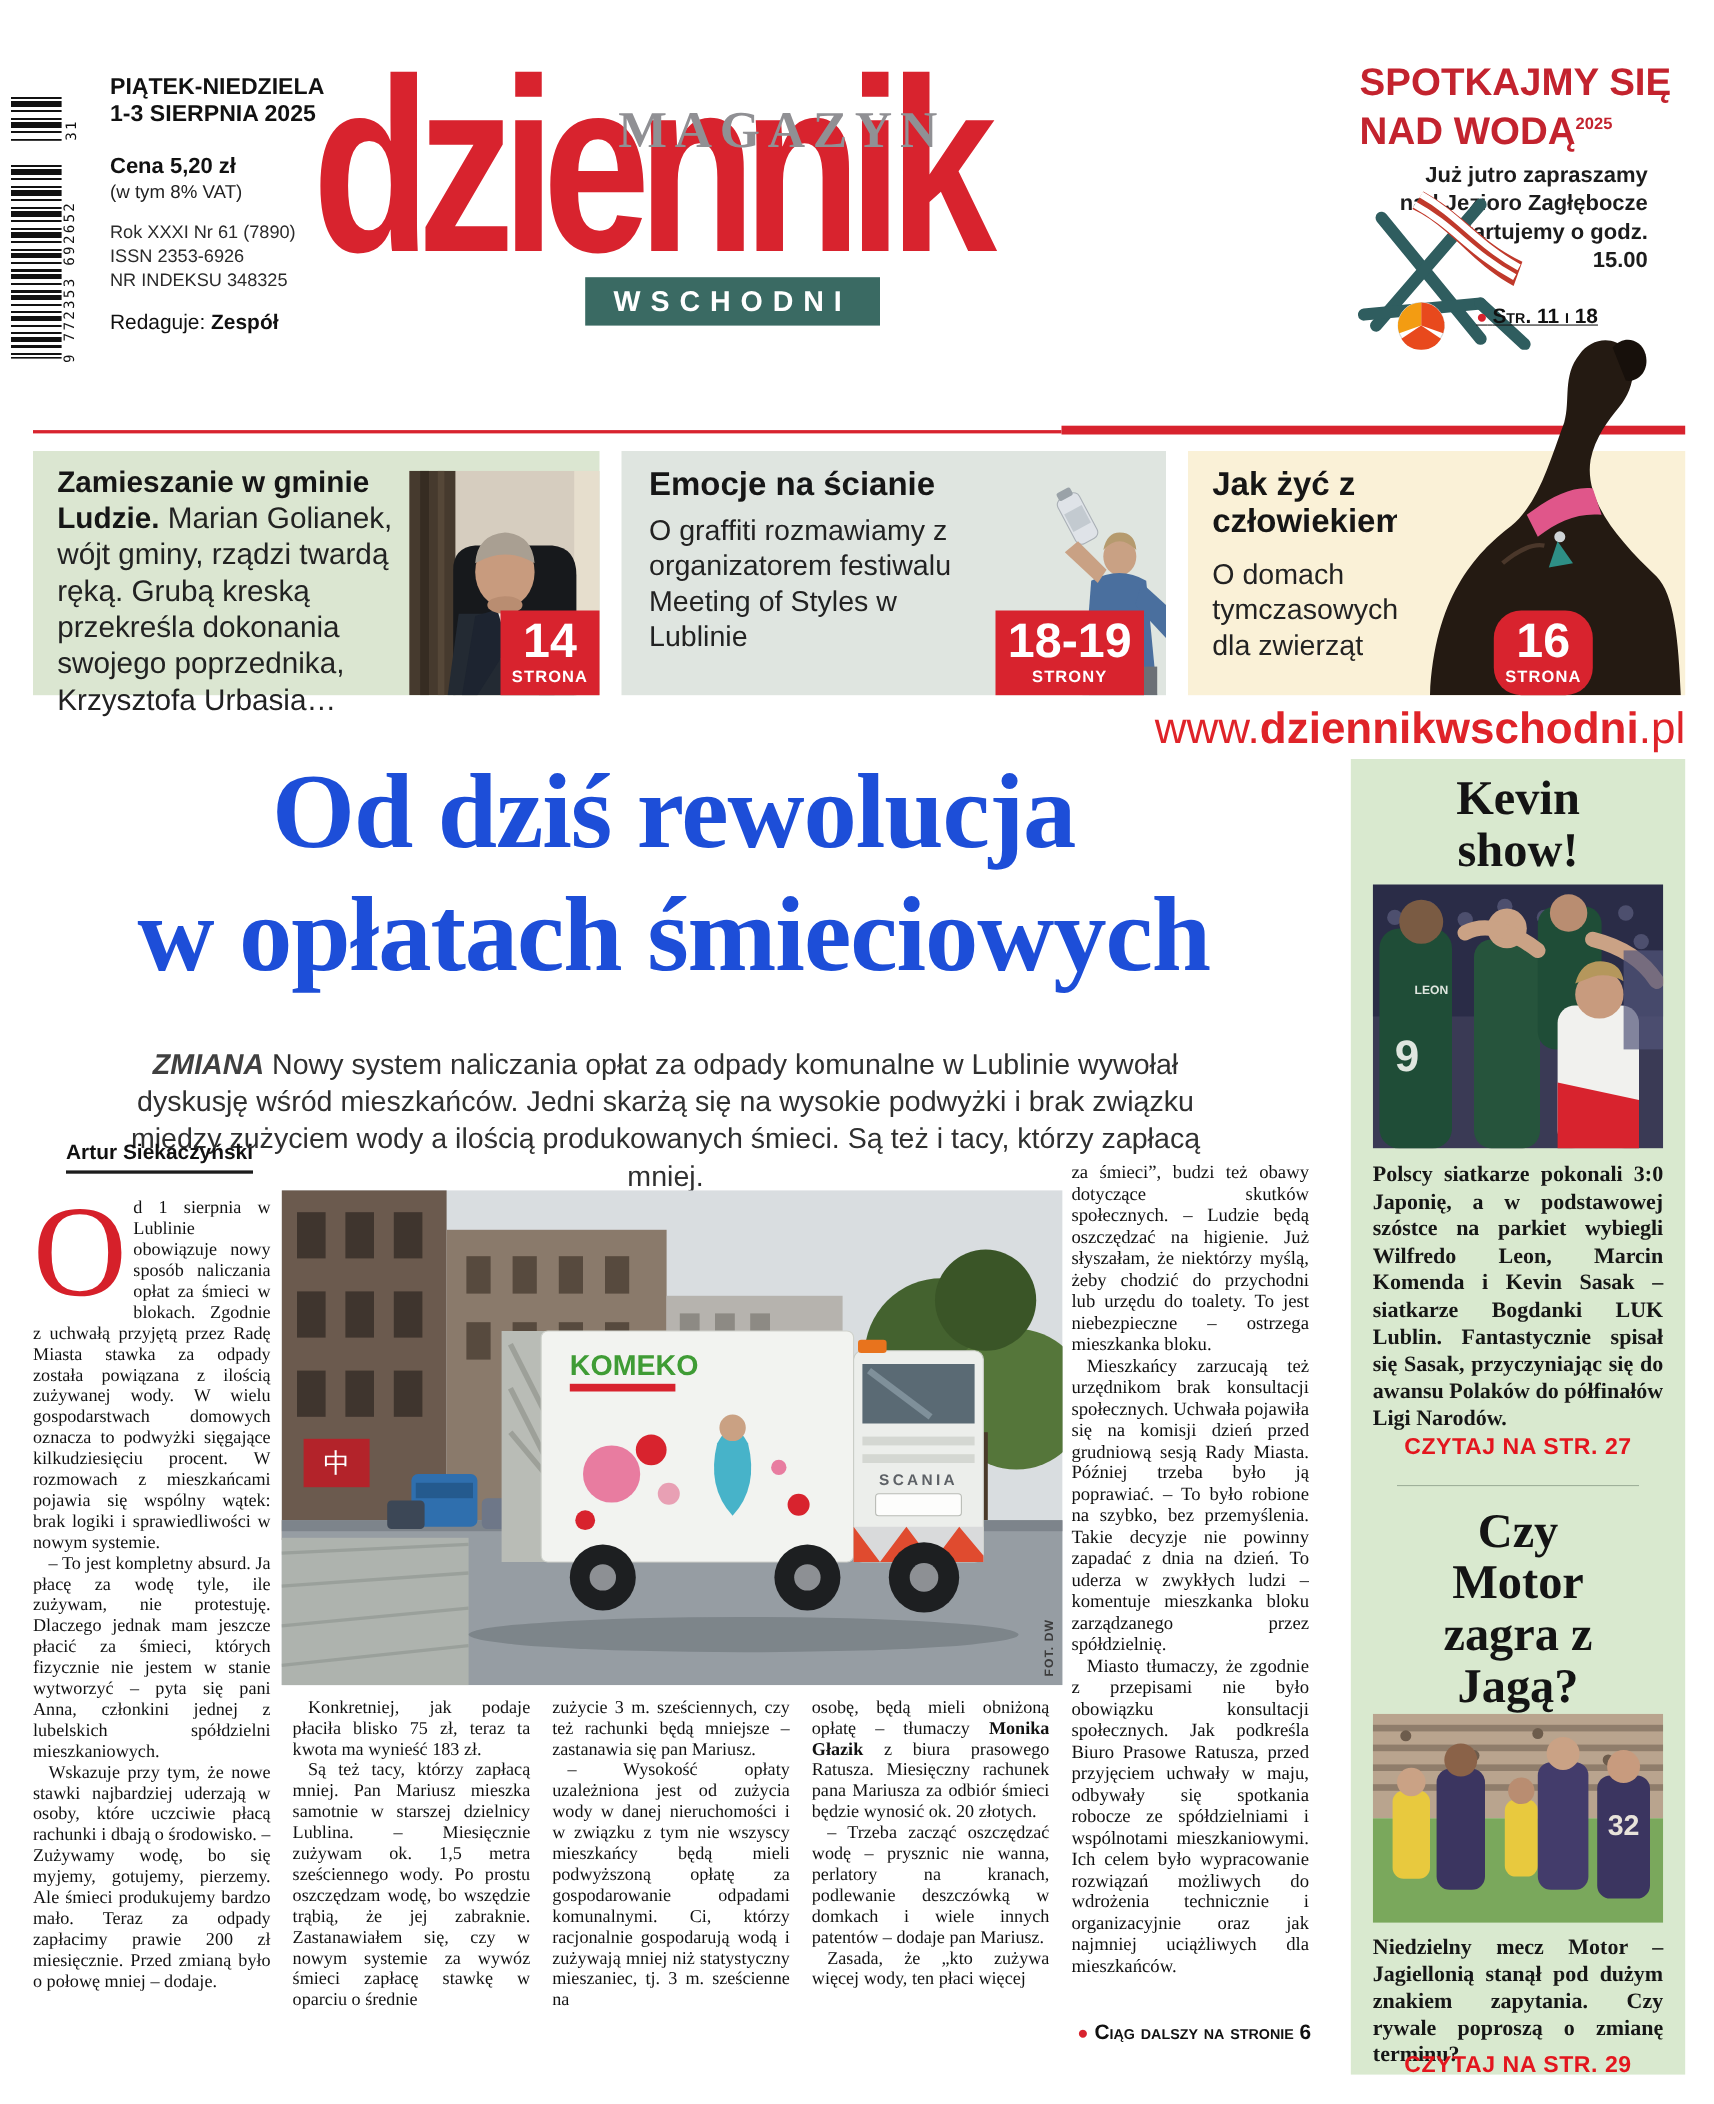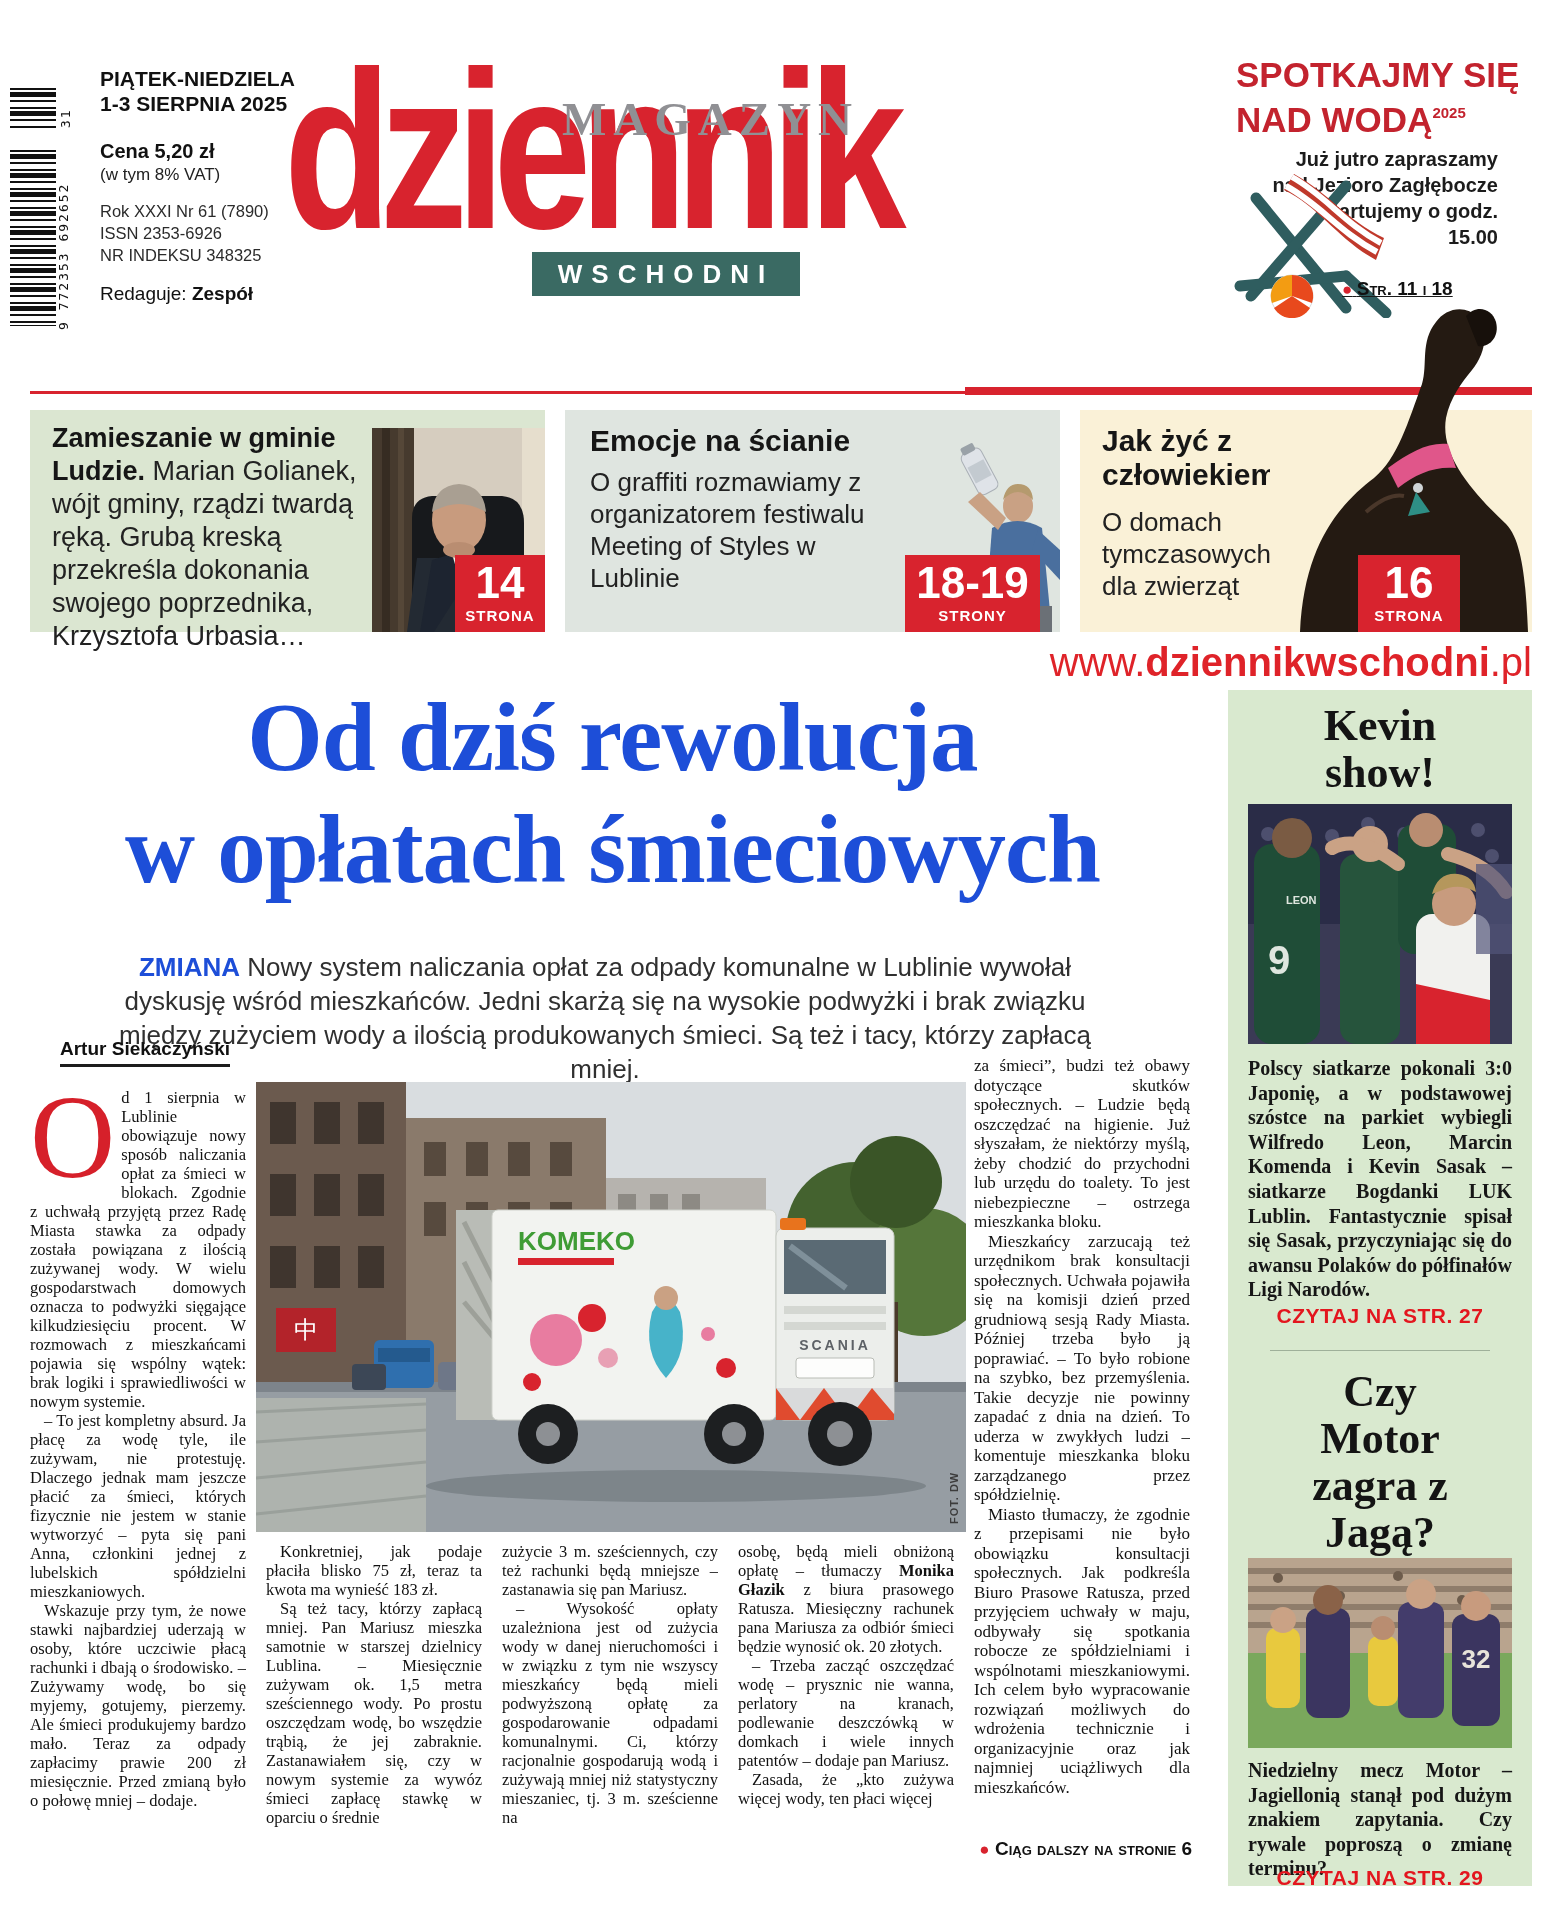--- a/index.html
+++ b/index.html
@@ -37,21 +37,21 @@
   .t-body{font-size:26px;line-height:32px;color:#222;}
   .badge{background:#d8232e;color:#fff;text-align:center;}
   .badge-num{font-weight:bold;font-size:44px;line-height:48px;display:block;padding-top:4px;}
   .badge-lbl{font-weight:bold;font-size:15px;letter-spacing:1px;display:block;}
   .site{font-size:40px;color:#df2329;text-align:right;}
   .site b{font-weight:bold;margin-top:29px;}
   
   .headline{font-family:"Liberation Serif",serif;font-weight:bold;color:#1d4ed8;
             font-size:97px;line-height:112px;text-align:center;letter-spacing:-1px;}
   .lead{font-size:26px;line-height:34px;text-align:center;color:#303030;}
-  .lead .kick{color:#1d4ed8;font-weight:bold;}
+  .lead .kick{color:#404040;font-weight:bold;font-style:italic;}
   .author{font-weight:bold;font-size:19px;color:#111;border-bottom:3px solid #1c1c1c;
           padding-bottom:4px;display:inline-block;}
   
   .bodycol{font-family:"Liberation Serif",serif;font-size:16.5px;line-height:19px;
            text-align:justify;color:#111;overflow:hidden;}
   .bodycol p{margin:0;}
   .bodycol p.ind{text-indent:14px;}
   .dropcap{float:left;font-family:"Liberation Serif",serif;color:#d6202a;
            font-size:118px;line-height:96px;padding:2px 6px 0 0;}
   .credit{writing-mode:vertical-rl;transform:rotate(180deg);font-size:11px;color:#3c3c3c;
@@ -182,21 +182,21 @@
   <div class="abs t-body" style="left:22px;top:96px;width:205px;">O domach tymczasowych dla zwierząt</div>
   <svg class="abs" style="left:190px;top:-128px;" width="262" height="350" viewBox="0 0 262 350">
     <rect x="0" y="128" width="262" height="222" fill="#faf1d7"></rect>
     <path d="M30,350 C34,262 70,222 104,196 C128,176 138,140 152,102 C158,82 150,60 166,40 C176,26 196,22 208,36 C220,50 214,74 202,88 C192,100 180,116 176,136 C170,172 200,208 236,242 C252,258 256,300 258,350 Z" fill="#241a12"></path>
     <path d="M196,34 C206,22 222,26 226,40 C230,56 218,66 208,64 Z" fill="#17100b"></path>
     <path d="M118,186 C140,170 158,160 178,162 L186,186 C164,184 146,192 128,206 Z" fill="#e0568a"></path>
     <circle cx="148" cy="206" r="5" fill="#cfd4d6"></circle>
     <path d="M146,210 L160,230 L138,234 Z" fill="#2e8f86"></path>
     <path d="M96,230 C110,218 124,212 134,214" stroke="#4a372a" stroke-width="4" fill="none"></path>
   </svg>
-  <div class="abs badge" style="left:278px;top:145px;width:102px;height:77px;">
+  <div class="abs badge" style="left:278px;top:145px;width:90px;height:77px;border-radius:25px;">
     <span class="badge-num">16</span>
     <span class="badge-lbl">STRONA</span>
   </div>
 </div>
 
 <div class="abs site" style="left:1000px;top:640px;width:532px;">
   <span>www.</span><b>dziennikwschodni</b><span>.pl</span>
 </div>
 
 <div class="abs headline" style="left:20px;top:682px;width:1185px;">

